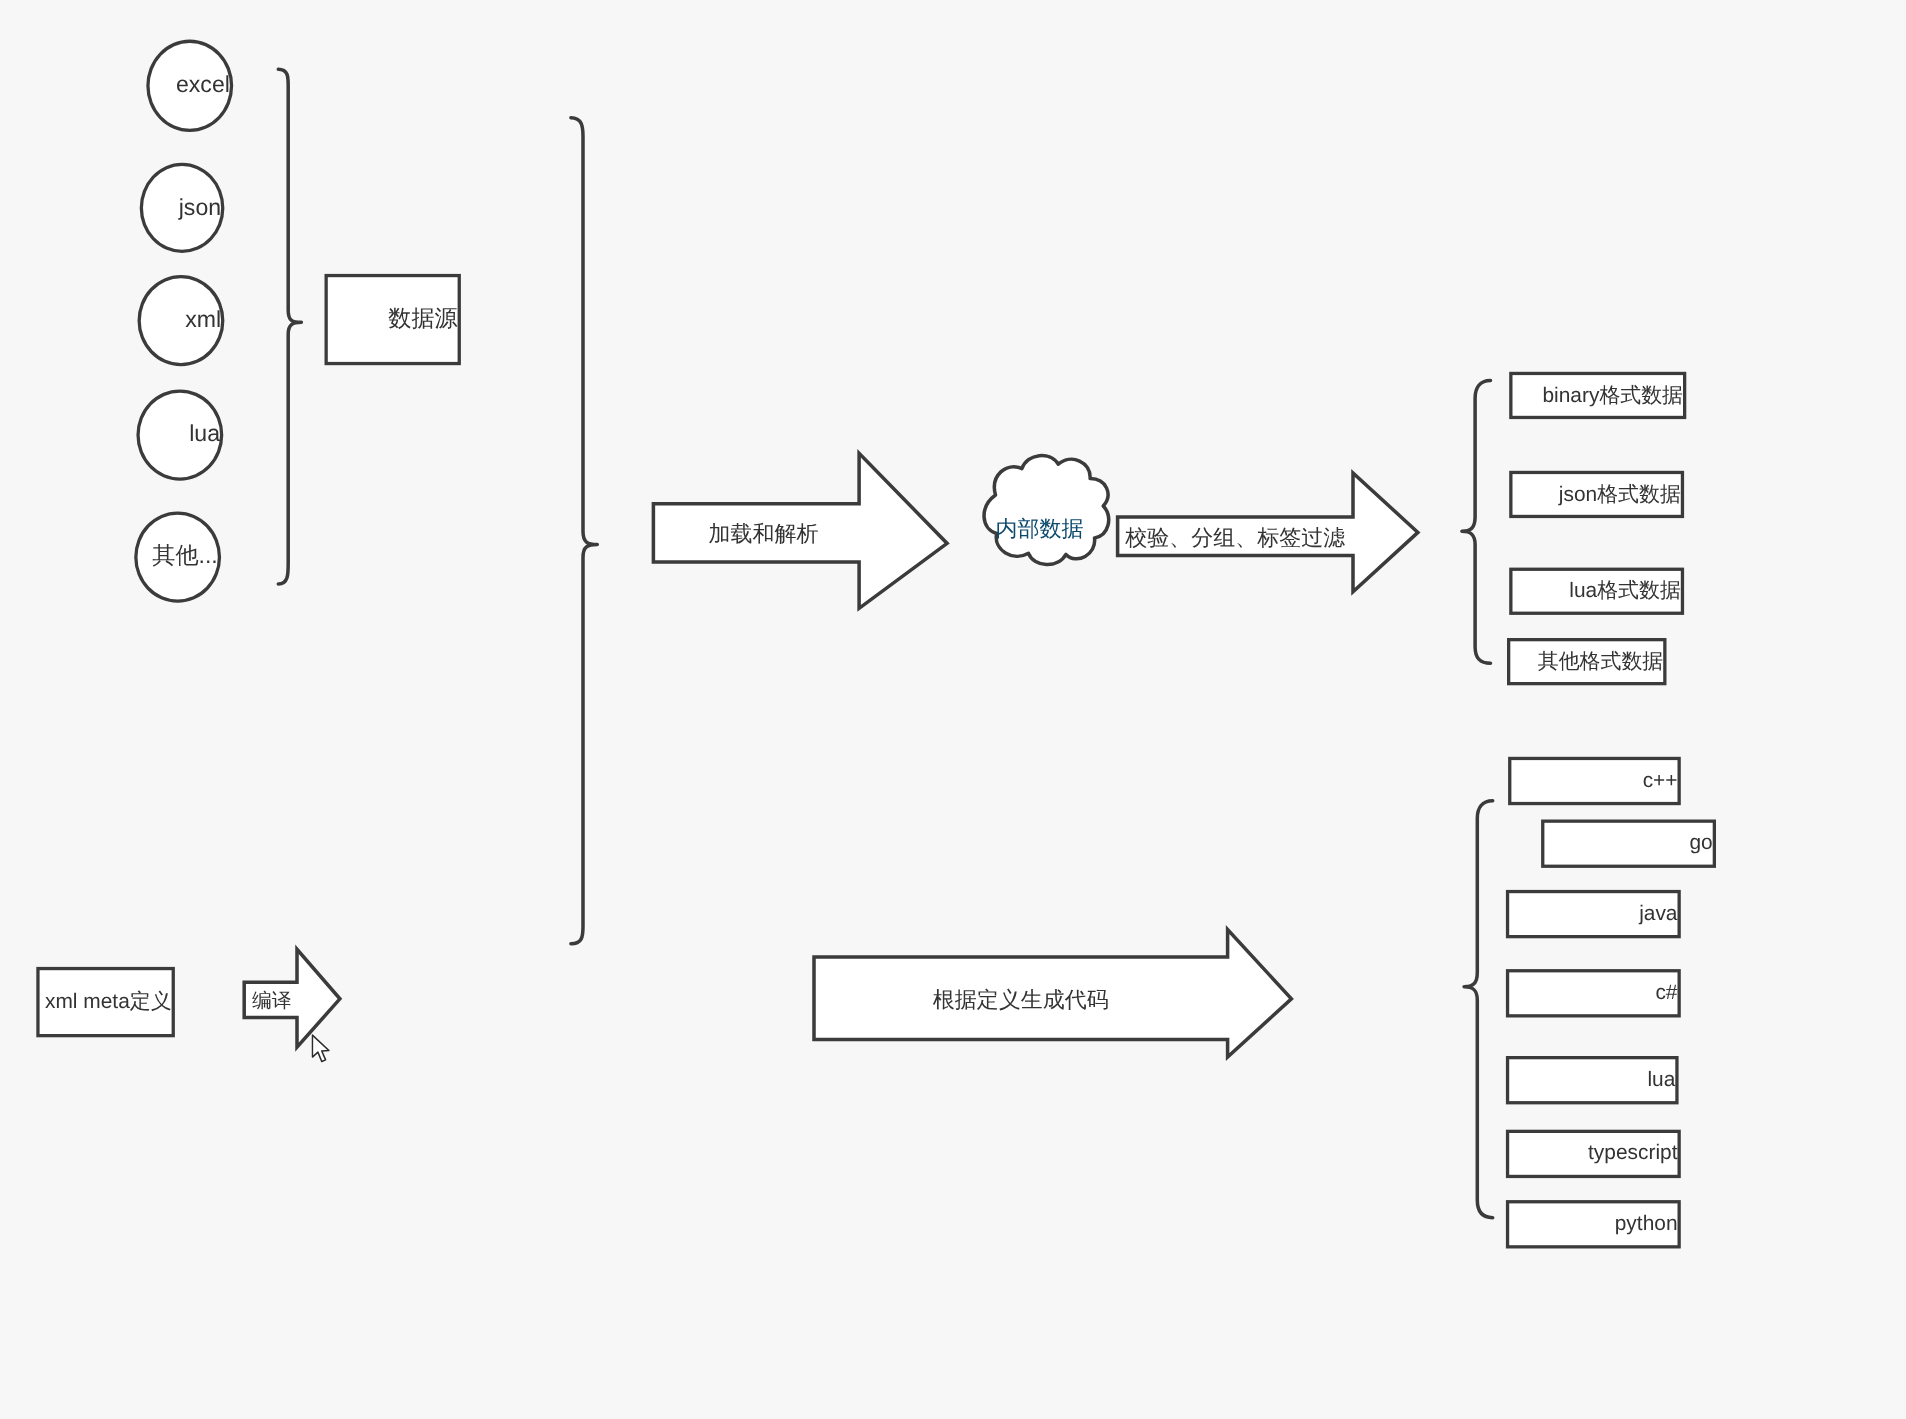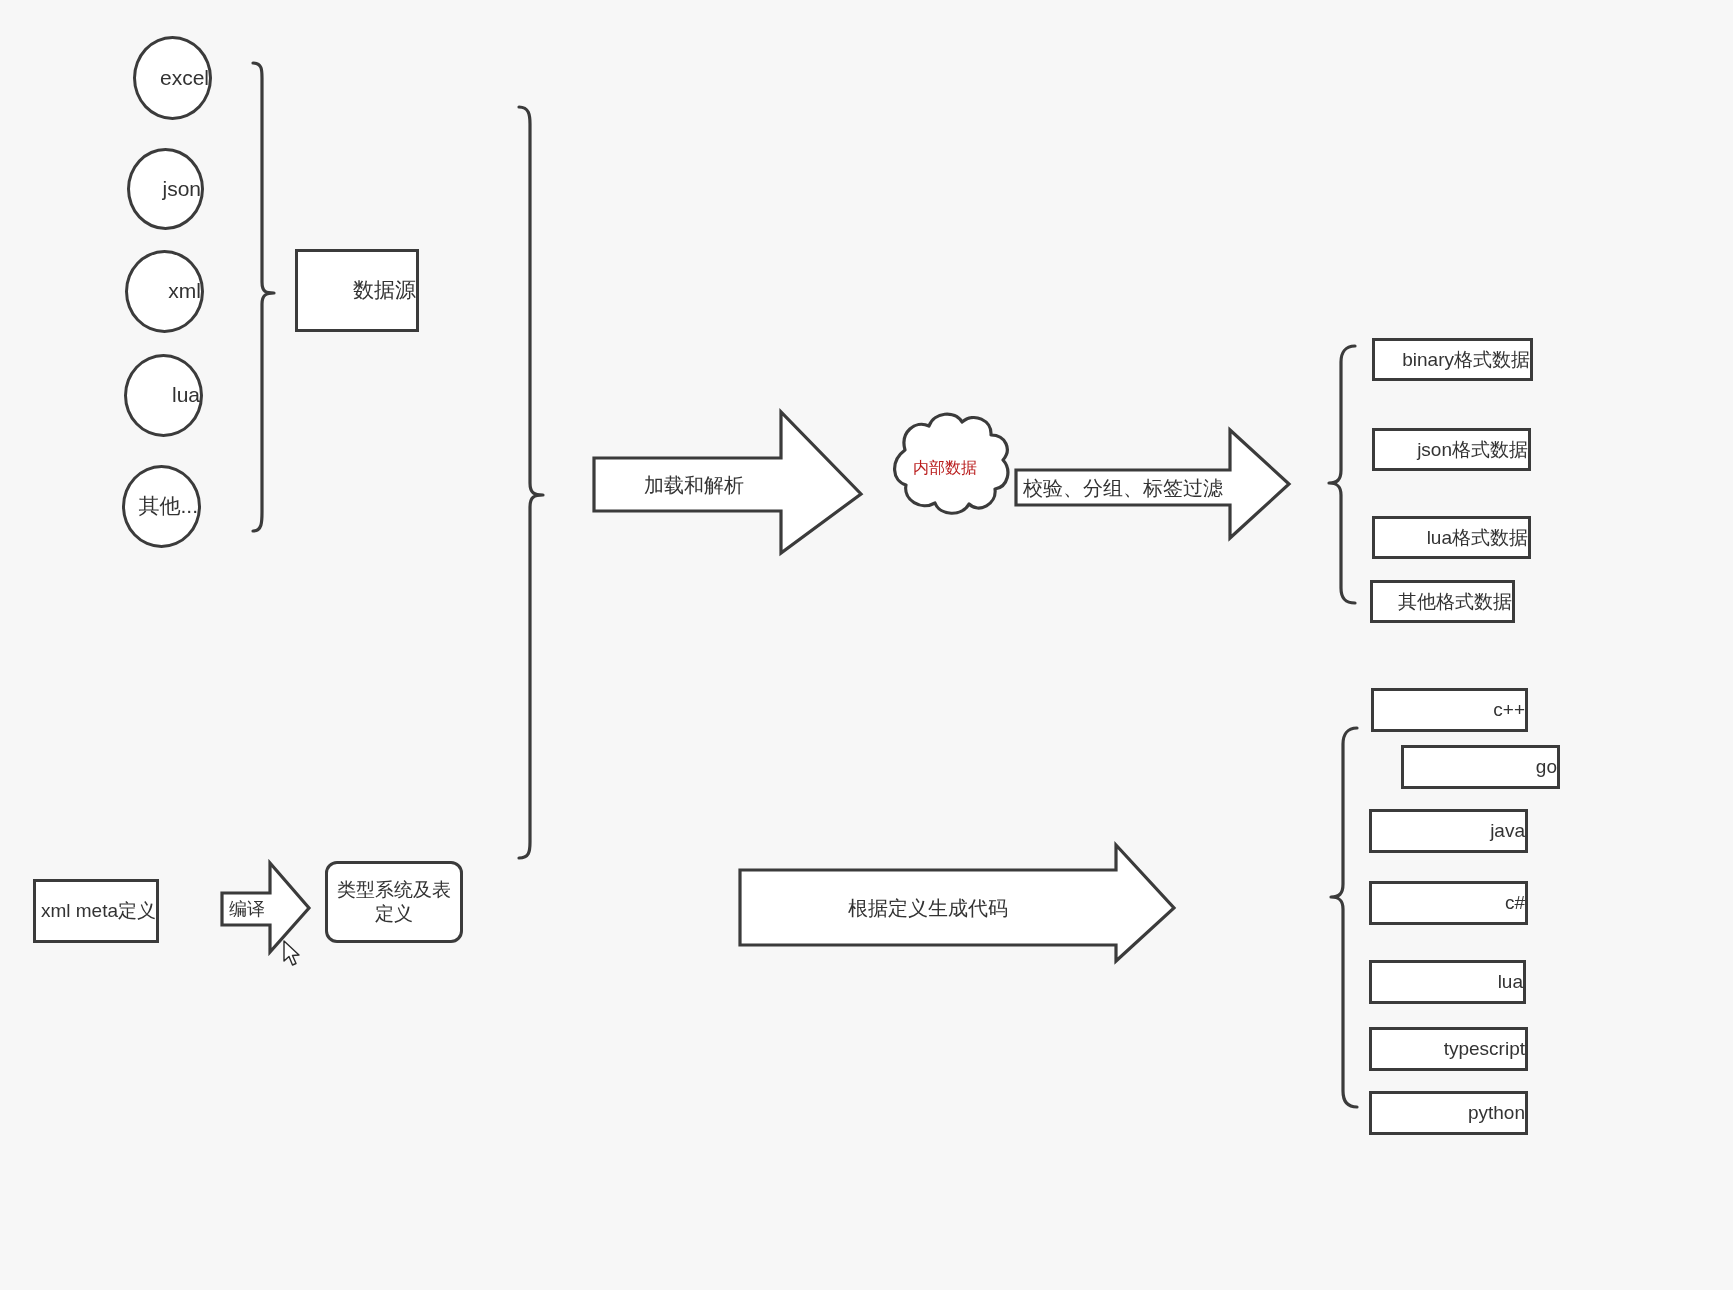--- a/index.html
+++ b/index.html
@@ -60,24 +60,24 @@
     align-items: center;
     justify-content: center;
     font-size: 20px;
     color: #333333;
     pointer-events: none;
     white-space: nowrap;
   }
   .cloud-label {
     position: absolute;
     display: flex;
-    align-items: flex-start;
+    align-items: center;
     justify-content: center;
-    font-size: 16px;
-    color: #b91c1c;
+    font-size: 20px;
+    color: #0c4a6e;
     pointer-events: none;
     white-space: nowrap;
   }
   .cursor {
     position: absolute;
     pointer-events: none;
   }
 </style>
 </head>
 <body>
@@ -188,23 +188,20 @@
     <span>lua格式数据</span>
   </div>
   <div class="node rect-small" style="left:1370px; top:580px; width:145px; height:43px;">
     <span>其他格式数据</span>
   </div>
 
   <div class="node rect" style="left:33px; top:879px; width:126px; height:64px; font-size:19px;">
     <span>xml meta定义</span>
   </div>
 
-  <div class="node rect rounded" style="left:325px; top:861px; width:138px; height:82px; font-size:19px;">
-    <span>类型系统及表定义</span>
-  </div>
 
   <div class="node rect-small" style="left:1371px; top:688px; width:157px; height:44px;">
     <span>c++</span>
   </div>
   <div class="node rect-small" style="left:1369px; top:745px; width:159px; height:44px;margin-left:32px;">
     <span>go</span>
   </div>
   <div class="node rect-small" style="left:1369px; top:809px; width:159px; height:44px;">
     <span>java</span>
   </div>

